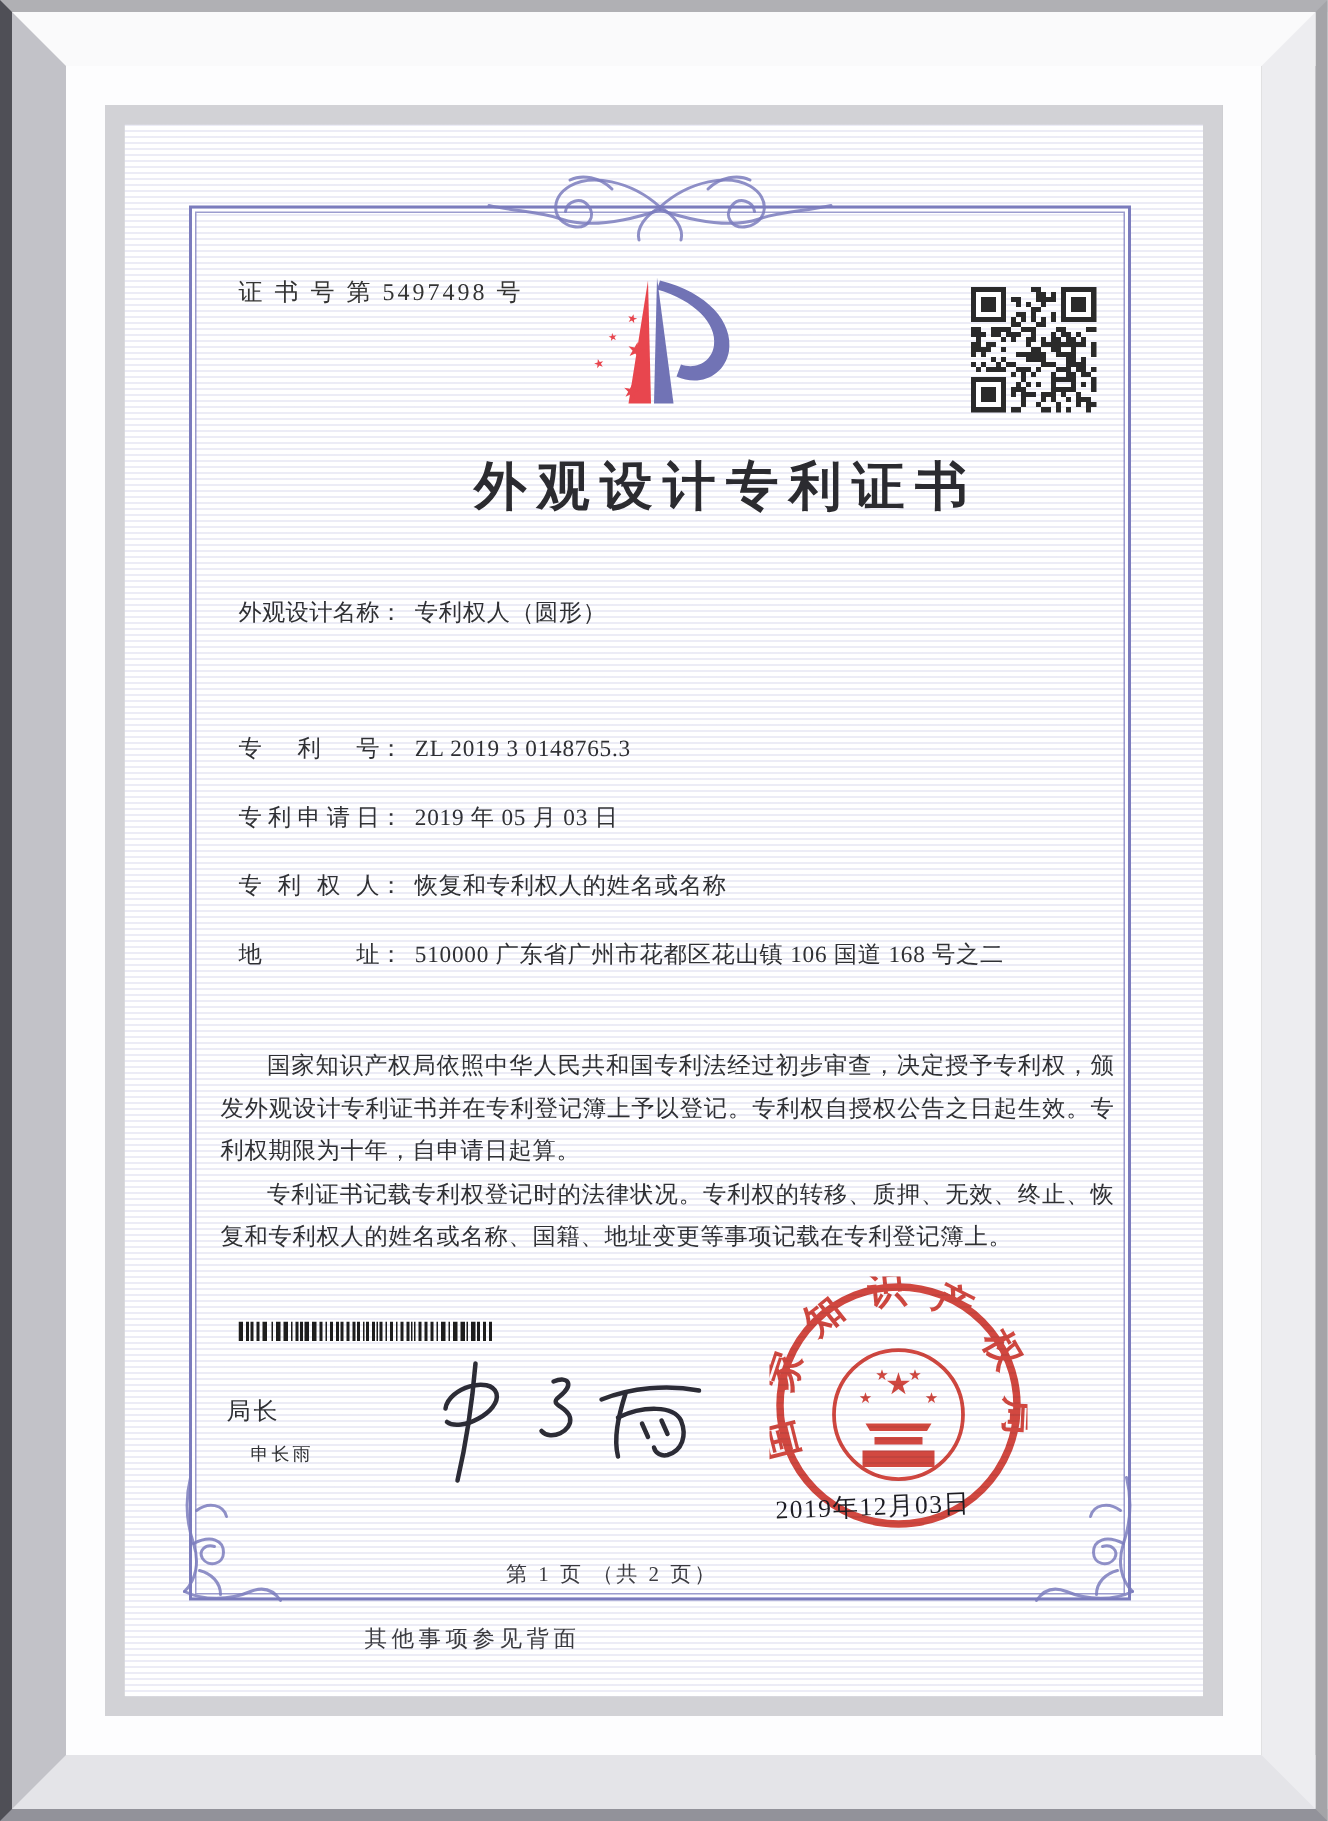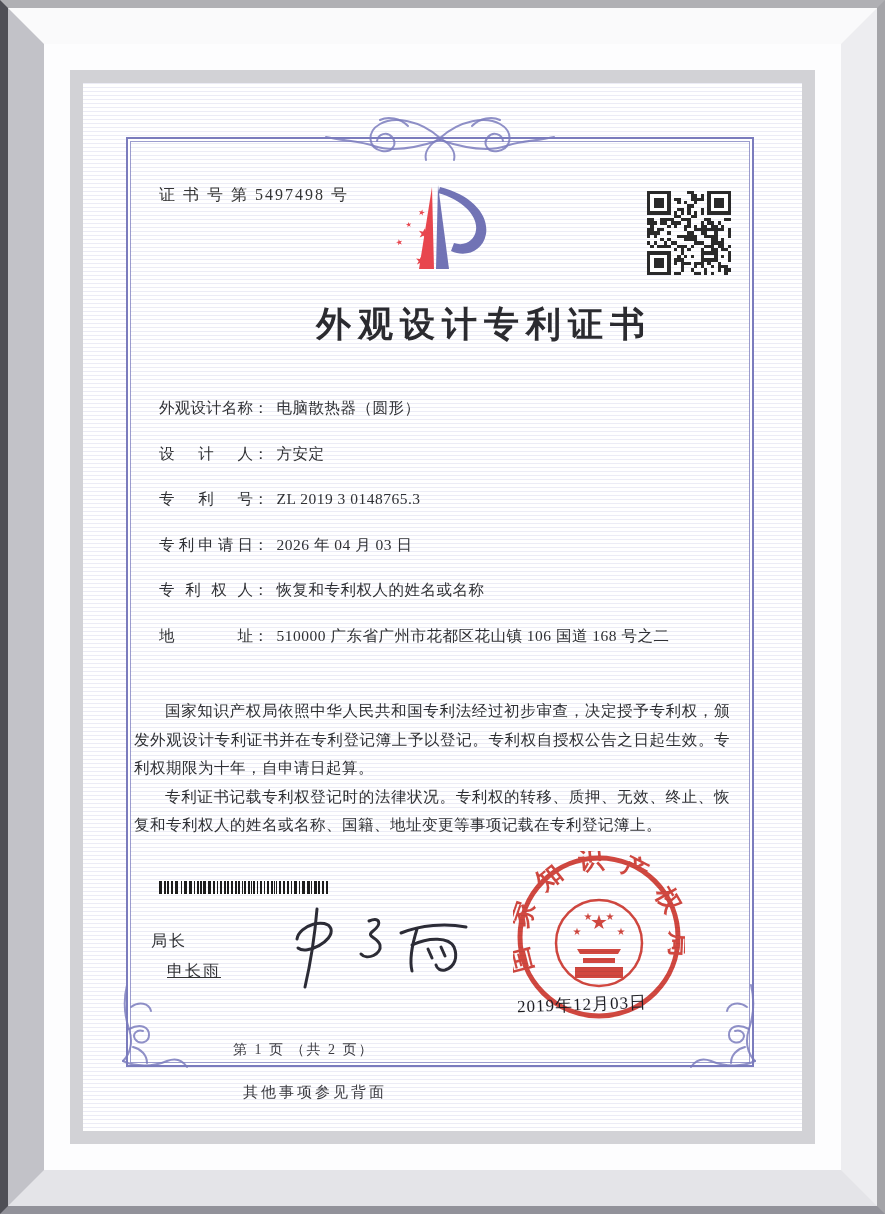--- a/index.html
+++ b/index.html
@@ -24,30 +24,30 @@
   .fl-br{position:absolute;left:606px;top:900px;width:70px;height:88px;transform:scaleX(-1);}
   .cert-no{position:absolute;left:76px;top:102px;font-size:16px;letter-spacing:2px;color:#333;}
   .logo{position:absolute;left:292px;top:98px;width:132px;height:112px;}
   .qr{position:absolute;left:564px;top:108px;width:84px;height:84px;}
   .title{position:absolute;left:43px;top:218px;width:716px;text-align:center;
     font-size:35px;font-weight:600;letter-spacing:7px;color:#2b2b30;}
   .frow{position:absolute;left:76px;width:575px;font-size:15.5px;white-space:nowrap;}
   .flabel-in{display:inline-block;width:94px;text-align:justify;text-align-last:justify;}
   .fvalue{margin-left:8px;letter-spacing:.5px;}
   .grant-no-group{position:absolute;left:300px;top:0;}
-  .paras{position:absolute;left:51px;top:614px;width:596px;}
+  .paras{position:absolute;left:64px;top:614px;width:596px;}
   .paras p{font-size:15.5px;line-height:28.5px;text-indent:2em;text-align:justify;letter-spacing:.5px;}
   .barcode{position:absolute;left:76px;top:798px;width:200px;height:13px;display:flex;align-items:stretch;overflow:hidden;}
   .barcode span{display:block;height:100%;}
   .officer-title{position:absolute;left:68px;top:848px;font-size:16px;letter-spacing:2px;}
-  .officer-name{position:absolute;left:84px;top:878px;font-size:16px;letter-spacing:2px;text-decoration:underline;}
+  .officer-name{position:absolute;left:84px;top:878px;font-size:12px;letter-spacing:2px;}
   .signature{position:absolute;left:198px;top:816px;width:212px;height:94px;}
   .seal{position:absolute;left:430px;top:768px;width:172px;height:172px;opacity:.93;mix-blend-mode:multiply;}
   .seal-date{position:absolute;left:434px;top:910px;font-size:17px;letter-spacing:1px;color:#1d1d23;transform:rotate(-2deg);}
-  .page-info{position:absolute;left:150px;top:958px;width:350px;font-size:14px;letter-spacing:2px;color:#3a3a40;}
+  .page-info{position:absolute;left:150px;top:958px;width:350px;text-align:center;font-size:14px;letter-spacing:2px;color:#3a3a40;}
   .footer-note{position:absolute;left:160px;top:1000px;width:340px;text-align:left;font-size:15px;letter-spacing:3px;color:#3a3a40;}
   .orn{fill:none;stroke:var(--c-border);stroke-width:2;stroke-linecap:round;opacity:.85;}
   .sig{fill:none;stroke:#2c2c36;stroke-width:3;stroke-linecap:round;stroke-linejoin:round;}
 </style>
 </head>
 <body>
 
 <div class="photo">
  <div class="bevel">
   <div class="mat">
@@ -305,30 +305,27 @@
               <rect x="19" y="1" width="5" height="5" fill="#fff"></rect>
               <rect x="20" y="2" width="3" height="3" fill="#2a2a2a"></rect>
               <rect x="0" y="18" width="7" height="7" fill="#2a2a2a"></rect>
               <rect x="1" y="19" width="5" height="5" fill="#fff"></rect>
               <rect x="2" y="20" width="3" height="3" fill="#2a2a2a"></rect>
             </svg>
 
       <h1 class="title">外观设计专利证书</h1>
 
       <div class="frow" style="top:315px">
-        <span class="flabel"><span class="flabel-in">外观设计名称</span><span>：</span></span><span class="fvalue">电脑散热器（圆形）</span>
-      </div>
-      <div class="frow" style="top:361px">
-        <span class="flabel"><span class="flabel-in">设计人</span><span>：</span></span><span class="fvalue">方安定</span>
+        <span class="flabel"><span class="flabel-in">外观设计名称</span><span>：</span></span><span class="fvalue">专利权人（圆形）</span>
       </div>
       <div class="frow" style="top:406px">
         <span class="flabel"><span class="flabel-in">专利号</span><span>：</span></span><span class="fvalue">ZL 2019 3 0148765.3</span>
       </div>
       <div class="frow" style="top:452px">
-        <span class="flabel"><span class="flabel-in">专利申请日</span><span>：</span></span><span class="fvalue">2026 年 04 月 03 日</span>
+        <span class="flabel"><span class="flabel-in">专利申请日</span><span>：</span></span><span class="fvalue">2019 年 05 月 03 日</span>
       </div>
       <div class="frow" style="top:497px">
         <span class="flabel"><span class="flabel-in">专利权人</span><span>：</span></span><span class="fvalue">恢复和专利权人的姓名或名称</span>
       </div>
       <div class="frow" style="top:543px">
         <span class="flabel"><span class="flabel-in">地址</span><span>：</span></span><span class="fvalue">510000 广东省广州市花都区花山镇 106 国道 168 号之二</span>
       </div>
 
       <div class="paras">
         <p>国家知识产权局依照中华人民共和国专利法经过初步审查，决定授予专利权，颁发外观设计专利证书并在专利登记簿上予以登记。专利权自授权公告之日起生效。专利权期限为十年，自申请日起算。</p>

